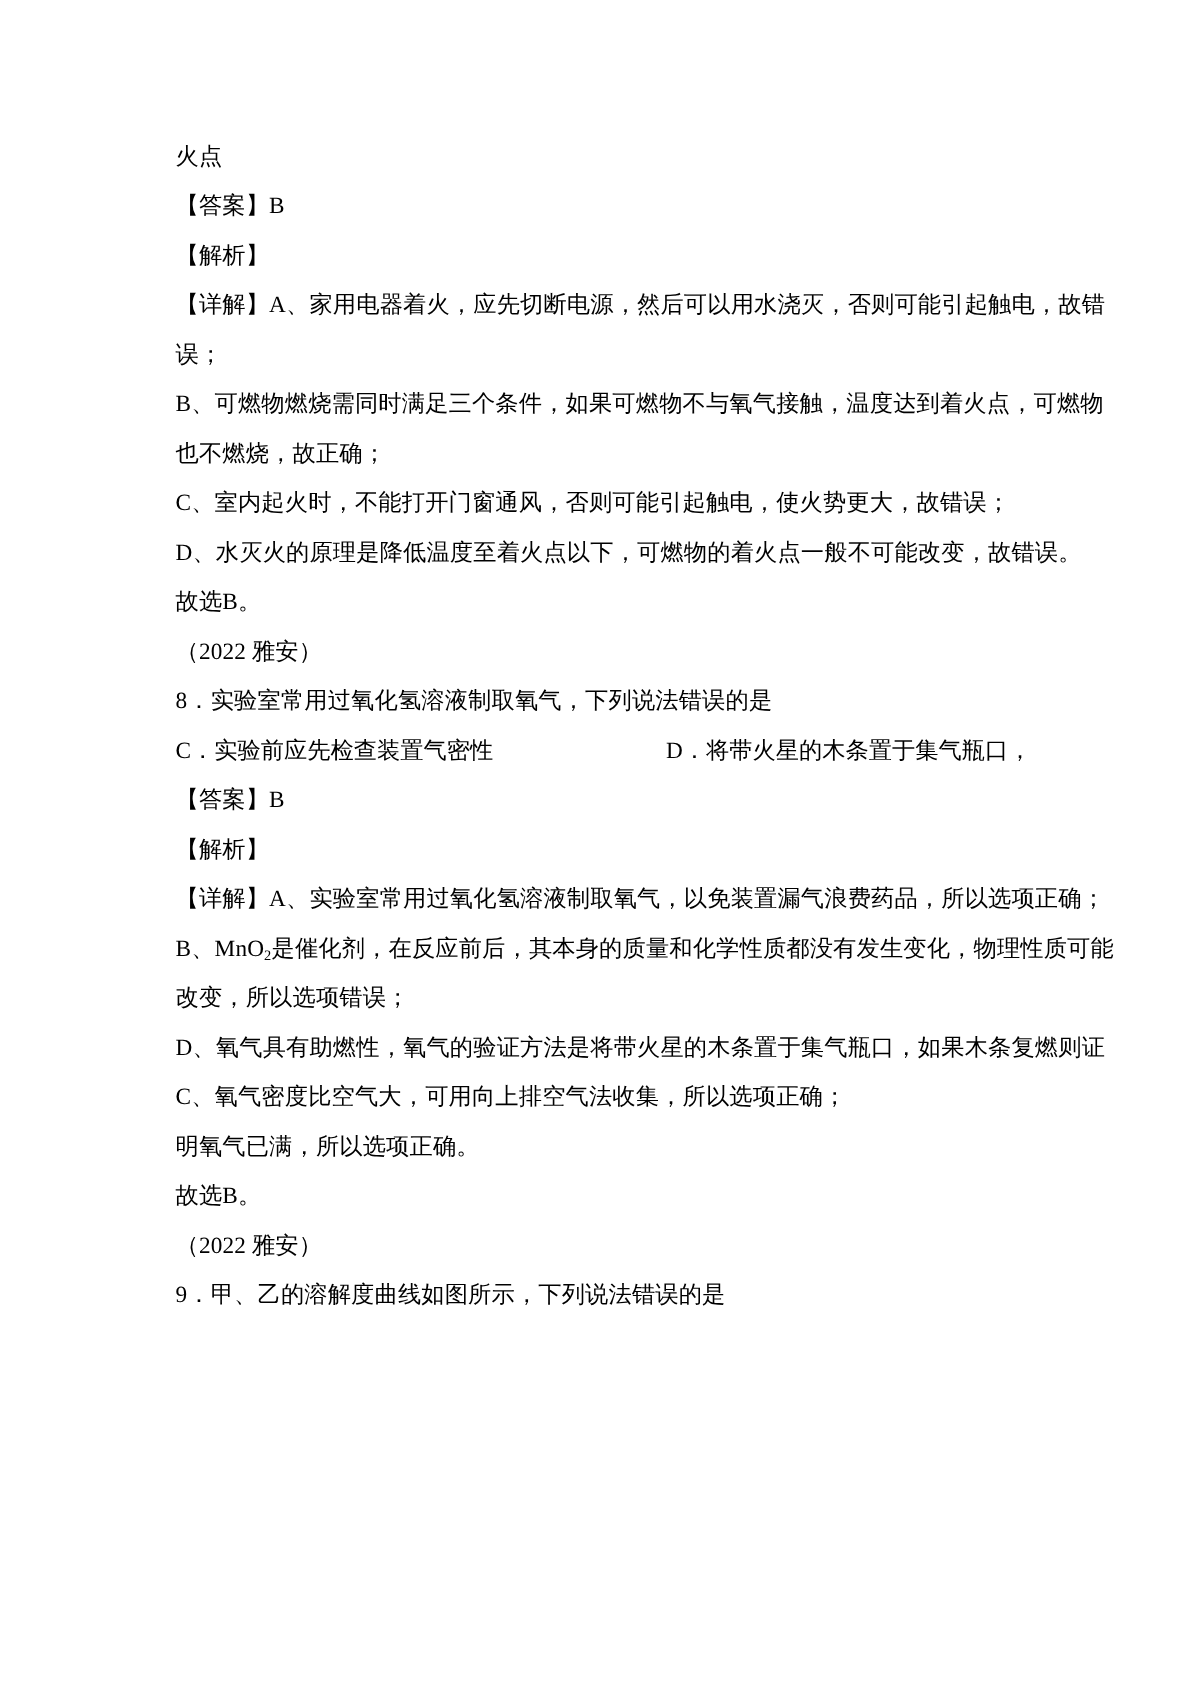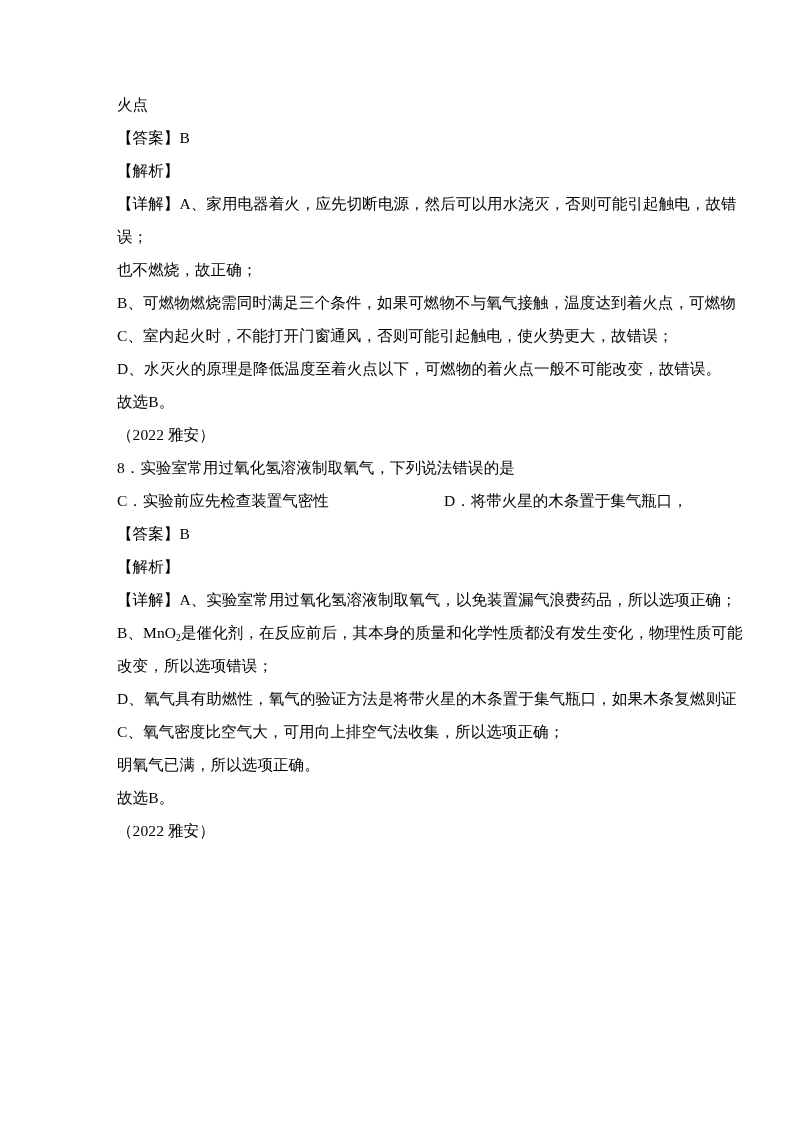--- a/index.html
+++ b/index.html
@@ -77,23 +77,23 @@
     <div class="line">火点</div>
 
     <div class="line">【答案】B</div>
 
     <div class="line">【解析】</div>
 
     <div class="line">【详解】A、家用电器着火，应先切断电源，然后可以用水浇灭，否则可能引起触电，故错</div>
 
     <div class="line">误；</div>
 
+    <div class="line">B、可燃物燃烧需同时满足三个条件，如果可燃物不与氧气接触，温度达到着火点，可燃物</div>
+
     <div class="line">也不燃烧，故正确；</div>
-
-    <div class="line">B、可燃物燃烧需同时满足三个条件，如果可燃物不与氧气接触，温度达到着火点，可燃物</div>
 
     <div class="line">C、室内起火时，不能打开门窗通风，否则可能引起触电，使火势更大，故错误；</div>
 
     <div class="line">D、水灭火的原理是降低温度至着火点以下，可燃物的着火点一般不可能改变，故错误。</div>
 
     <div class="line">故选B。</div>
 
     <div class="line">（2022 雅安）</div>
 
     <div class="line"><span>8．</span><span>实验室常用过氧化氢溶液制取氧气，下列说法错误的是</span></div>
@@ -118,15 +118,16 @@
     <div class="line">D、氧气具有助燃性，氧气的验证方法是将带火星的木条置于集气瓶口，如果木条复燃则证</div>
 
     <div class="line">C、氧气密度比空气大，可用向上排空气法收集，所以选项正确；</div>
 
     <div class="line">明氧气已满，所以选项正确。</div>
 
     <div class="line">故选B。</div>
 
     <div class="line">（2022 雅安）</div>
 
+    <div class="line"><span>9．</span><span>甲、乙的溶解度曲线如图所示，下列说法错误的是</span></div>
 
   </div>
 </div>
 
 </body></html>

